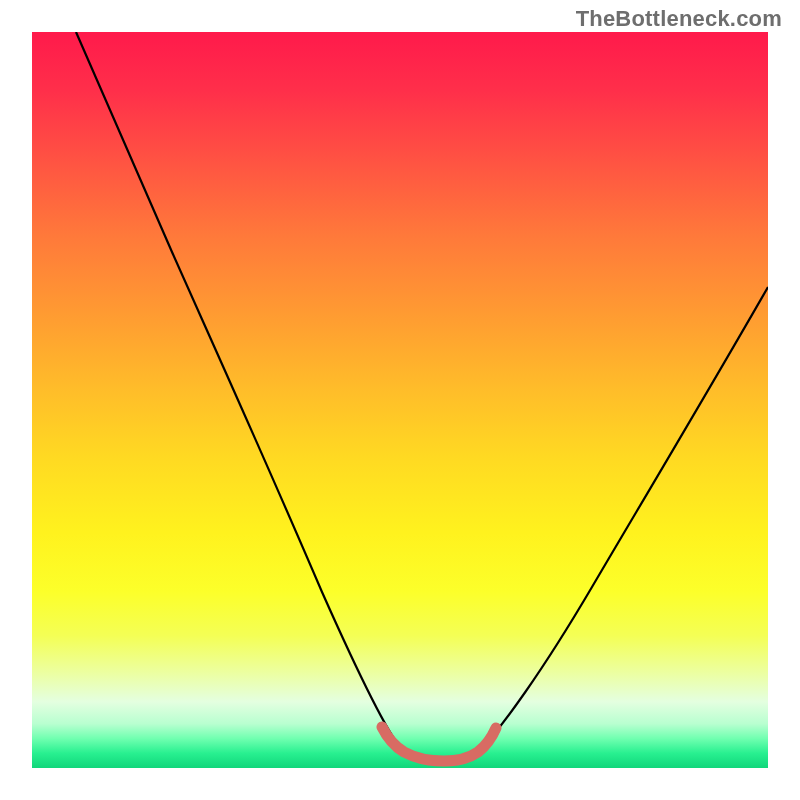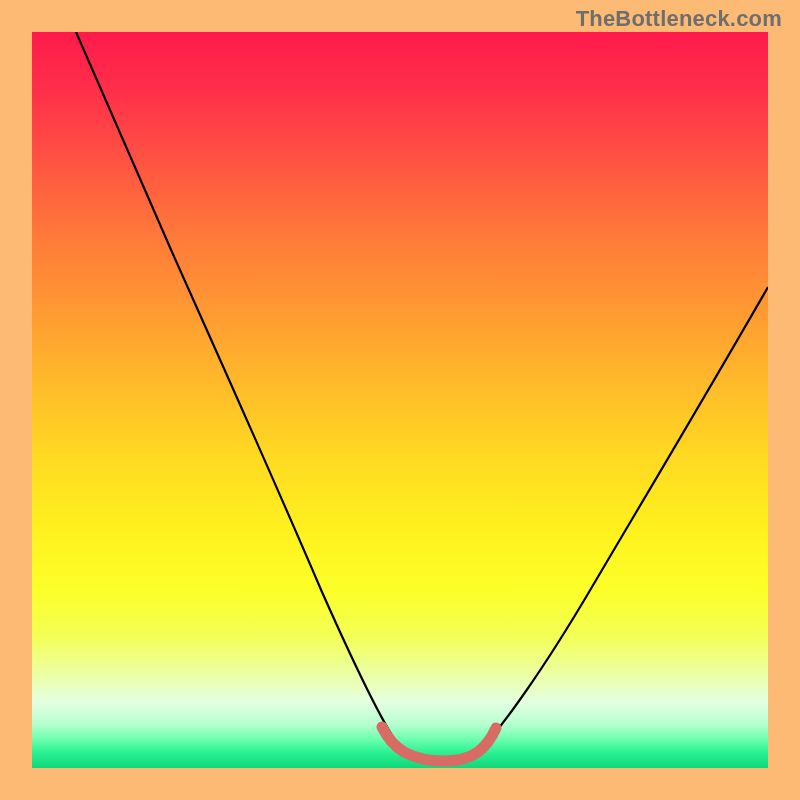--- a/index.html
+++ b/index.html
@@ -9,21 +9,21 @@
     height: 800px;
     background: #000;
     overflow: hidden;
   }
   .frame {
     position: absolute;
     top: 0;
     left: 0;
     width: 800px;
     height: 800px;
-    background: #fdba74;
+    background: #ffffff;
   }
   .plot-area {
     position: absolute;
     top: 32px;
     left: 32px;
     width: 736px;
     height: 736px;
     overflow: hidden;
   }
   .gradient {

